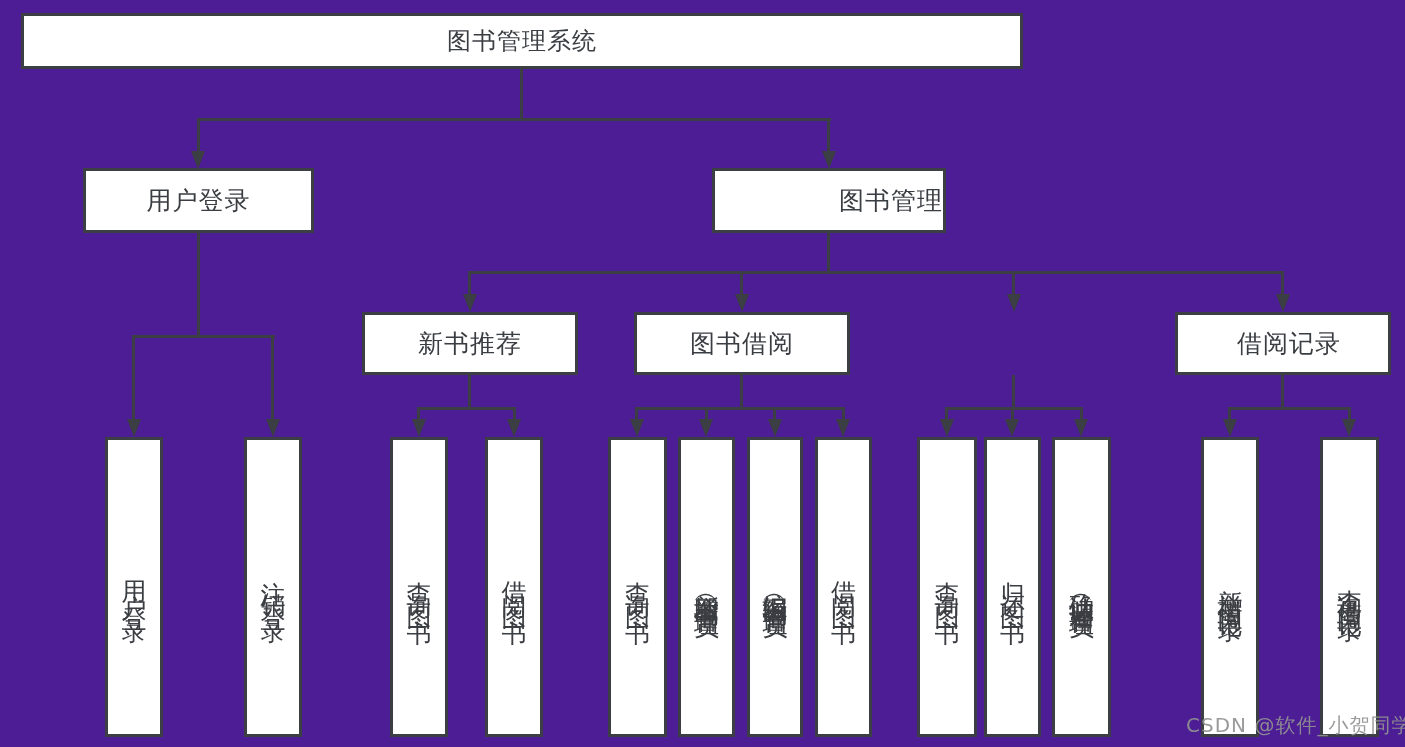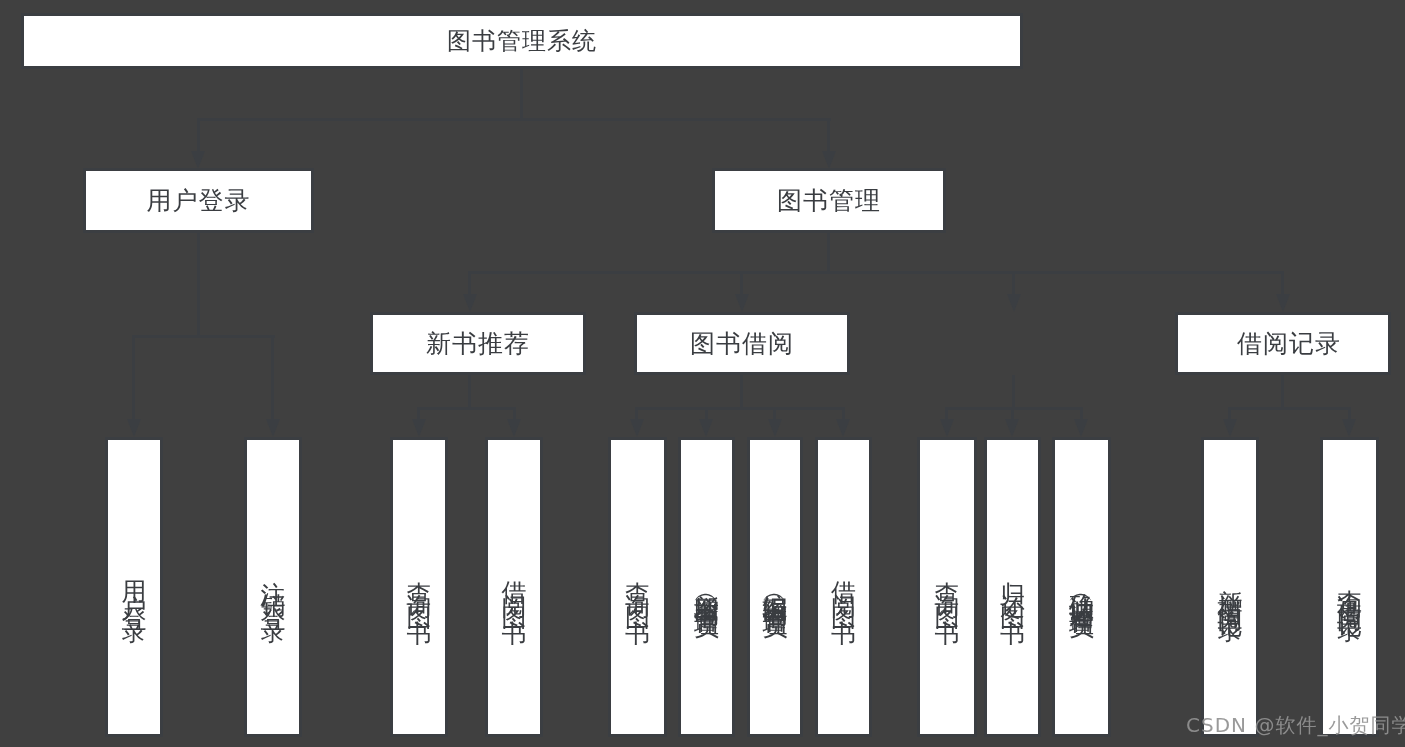--- a/index.html
+++ b/index.html
@@ -1,18 +1,18 @@
 <!DOCTYPE html>
 <html><head>
 <meta charset="utf-8">
 <style>
   html,body { margin:0; padding:0; background:#ffffff; }
   #stage {
     position:relative; width:1405px; height:747px;
-    background:#404040; overflow:hidden;
+    background:#4c1d95; overflow:hidden;
     font-family:"DejaVu Sans","Liberation Sans",sans-serif;
     color:#3a3d41;
   }
   .node {
     position:absolute; box-sizing:border-box;
     border:3px solid #3b3e42; background:#ffffff;
     display:flex; align-items:center; justify-content:center;
     font-size:25px; letter-spacing:1px; white-space:nowrap;
   }
   .node.root { font-size:24px; }
@@ -53,21 +53,21 @@
   <div class="v" style="left:520px; top:69px; width:3px; height:49px;"></div>
   <div class="h" style="left:197px; top:118px; width:634px; height:3px;"></div>
   <div class="v" style="left:197px; top:121px; width:3px; height:30px;"></div>
   <div class="arr" style="left:191px; top:151px;"></div>
   <div class="v" style="left:827px; top:121px; width:3px; height:30px;"></div>
   <div class="arr" style="left:822px; top:151px;"></div>
 
   <div class="node" style="left:83px; top:168px; width:231px; height:65px;">
     <span>用户登录</span>
   </div>
-  <div class="node" style="left:712px; top:168px; width:234px; height:65px;">
+  <div class="node" style="left:712px; top:168px; width:234px; height:65px;justify-content:flex-end;">
     <span>图书管理</span>
   </div>
 
   <div class="v" style="left:197px; top:233px; width:3px; height:102px;"></div>
   <div class="h" style="left:132px; top:335px; width:143px; height:3px;"></div>
   <div class="v" style="left:132px; top:338px; width:3px; height:81px;"></div>
   <div class="arr" style="left:127px; top:419px;"></div>
   <div class="v" style="left:271px; top:338px; width:3px; height:81px;"></div>
   <div class="arr" style="left:266px; top:419px;"></div>
 
@@ -75,21 +75,21 @@
   <div class="h" style="left:468px; top:271px; width:816px; height:3px;"></div>
   <div class="v" style="left:468px; top:274px; width:3px; height:20px;"></div>
   <div class="arr" style="left:463px; top:294px;"></div>
   <div class="v" style="left:740px; top:274px; width:3px; height:20px;"></div>
   <div class="arr" style="left:735px; top:294px;"></div>
   <div class="v" style="left:1012px; top:274px; width:3px; height:20px;"></div>
   <div class="arr" style="left:1007px; top:294px;"></div>
   <div class="v" style="left:1281px; top:274px; width:3px; height:20px;"></div>
   <div class="arr" style="left:1276px; top:294px;"></div>
 
-  <div class="node" style="left:362px; top:312px; width:216px; height:63px;margin-left:8px;">
+  <div class="node" style="left:362px; top:312px; width:216px; height:63px;">
     <span>新书推荐</span>
   </div>
   <div class="node" style="left:634px; top:312px; width:216px; height:63px;">
     <span>图书借阅</span>
   </div>
   <div class="node" style="left:1175px; top:312px; width:216px; height:63px;padding-left:12px;">
     <span>借阅记录</span>
   </div>
 
   <div class="v" style="left:468px; top:375px; width:3px; height:32px;"></div>

